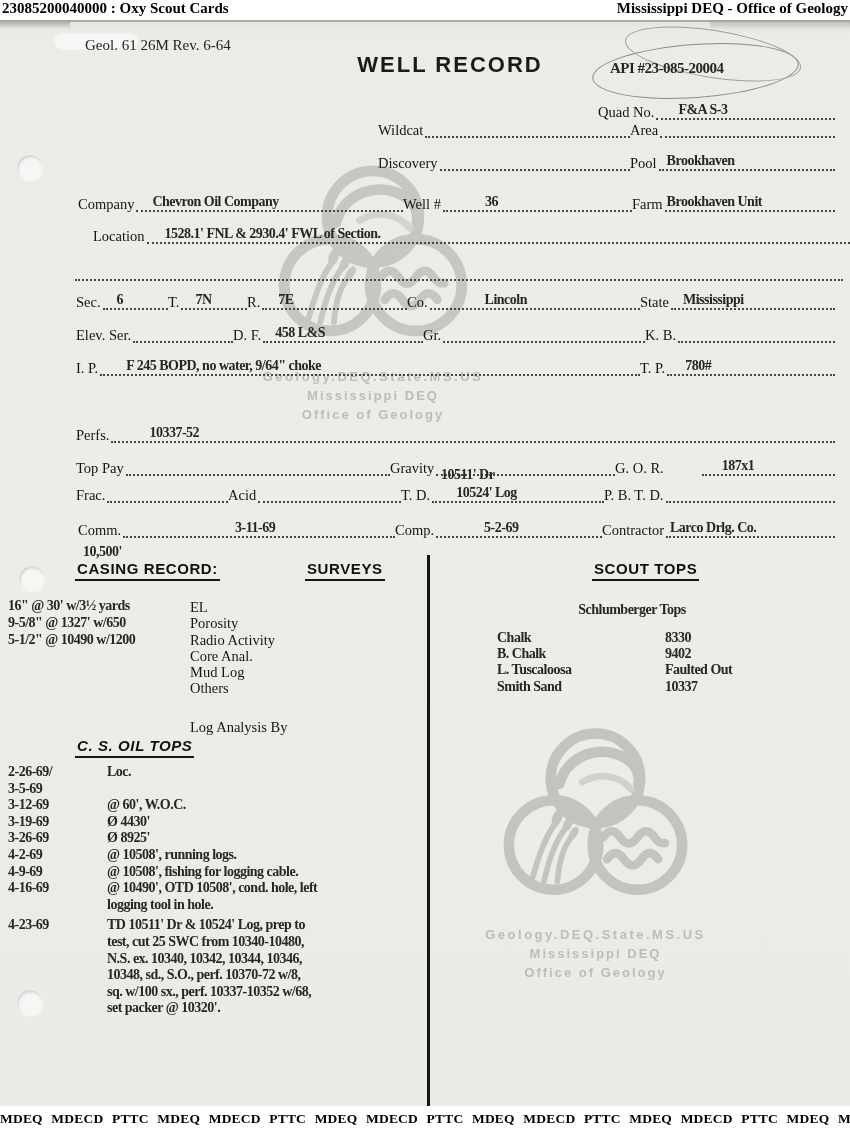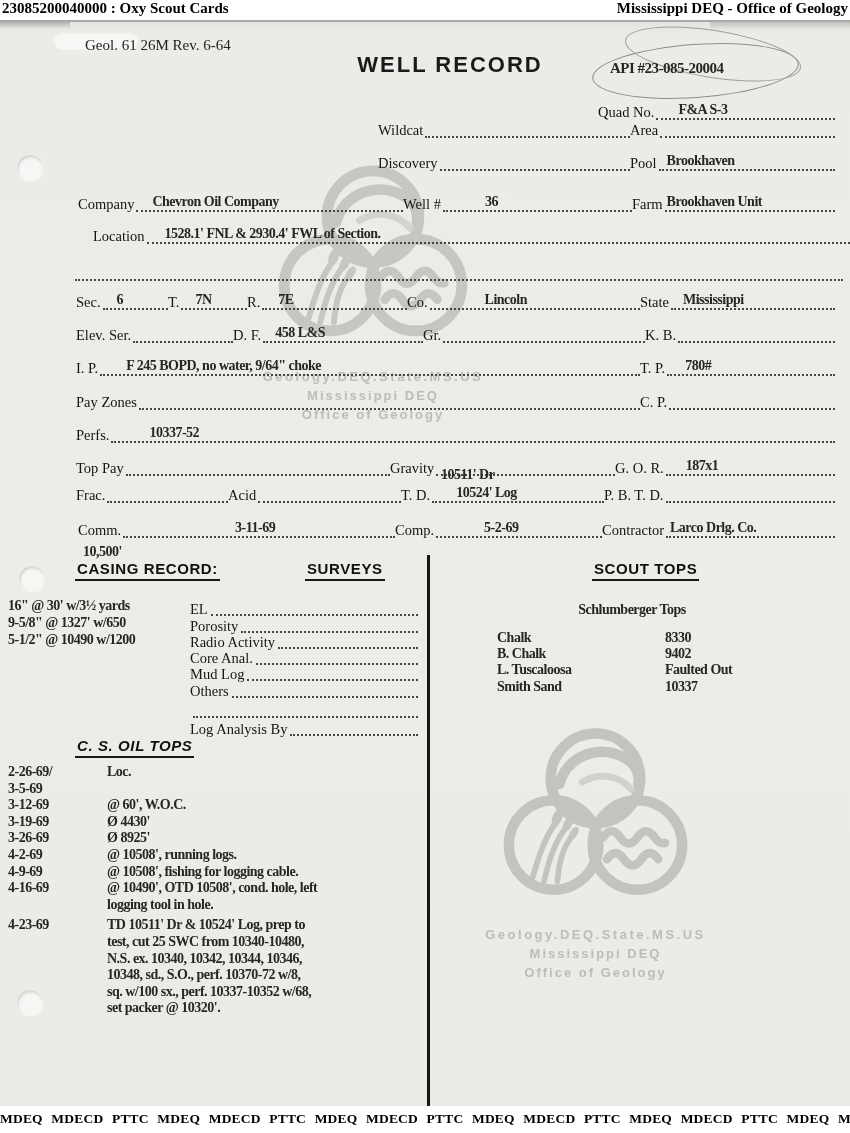--- a/index.html
+++ b/index.html
@@ -49,21 +49,21 @@
   .lbl{font:400 14.5px "Liberation Serif",serif;color:#141414;white-space:nowrap;padding-right:2px;line-height:16px;}
   .dot{flex:1;border-bottom:2px dotted #454543;height:17px;line-height:15px;overflow:visible;}
   .dot .tv{position:relative;top:0;}
 
   .h{position:absolute;font:700 15px "Liberation Sans",sans-serif;letter-spacing:.6px;color:#101010;
      border-bottom:2.5px solid #171717;padding:0 2px 2px 2px;white-space:nowrap;}
   .vdiv{position:absolute;left:427px;top:533px;width:3px;height:554px;background:#161616;}
 
   .caslines{position:absolute;left:8px;top:576px;line-height:16.8px;}
   .survey{position:absolute;left:190px;top:578px;width:228px;}
-  .srow{display:flex;align-items:flex-end;height:16.3px;}
+  .srow{display:flex;align-items:flex-start;height:16.3px;flex-direction:column;}
   .slbl{font:400 14.5px "Liberation Serif",serif;white-space:nowrap;padding-right:3px;line-height:14px;}
   .sdot{flex:1;border-bottom:2px dotted #454543;height:14px;}
 
   .schlum{position:absolute;left:497px;top:578px;width:270px;text-align:center;}
   .stops{position:absolute;left:497px;top:608px;width:310px;line-height:16.2px;}
   .strow{display:flex;}
   .stname{width:168px;}
 
   .oilhead{top:715px;}
   .oil{position:absolute;left:8px;top:742px;width:416px;}
@@ -255,48 +255,38 @@
     <div class="f" style="width:564px;">
         <span class="lbl">I. P.</span>
         <span class="dot"><span class="tw tv" style="padding-left:26px;">F 245 BOPD, no water, 9/64" choke</span></span>
       </div>
     <div class="f" style="flex:1;">
         <span class="lbl">T. P.</span>
         <span class="dot"><span class="tw tv" style="padding-left:18px;">780#</span></span>
       </div>
   </div>
 
-  <div class="row z" style="left:76px;top:370px;width:759px;">
-    <div class="f" style="width:564px;">
-        <span class="lbl">Pay Zones</span>
-        <span class="dot"></span>
-      </div>
-    <div class="f" style="flex:1;">
-        <span class="lbl">C. P.</span>
-        <span class="dot"></span>
-      </div>
-  </div>
 
   <div class="row z" style="left:76px;top:403px;width:759px;">
     <div class="f" style="flex:1;">
         <span class="lbl">Perfs.</span>
         <span class="dot"><span class="tw tv" style="padding-left:38px;">10337-52</span></span>
       </div>
   </div>
 
   <div class="row z" style="left:76px;top:436px;width:759px;">
     <div class="f" style="width:314px;">
         <span class="lbl">Top Pay</span>
         <span class="dot"></span>
       </div>
     <div class="f" style="width:225px;">
         <span class="lbl">Gravity</span>
         <span class="dot"></span>
       </div>
-    <div class="f" style="flex:1;">
+    <div class="f" style="flex:1;gap:36px;">
         <span class="lbl">G. O. R.</span>
         <span class="dot"><span class="tw tv" style="padding-left:20px;">187x1</span></span>
       </div>
   </div>
 
   <span class="tw notetd z">10511' Dr</span>
 
   <div class="row z" style="left:76px;top:463px;width:759px;">
     <div class="f" style="width:152px;">
         <span class="lbl">Frac.</span>

